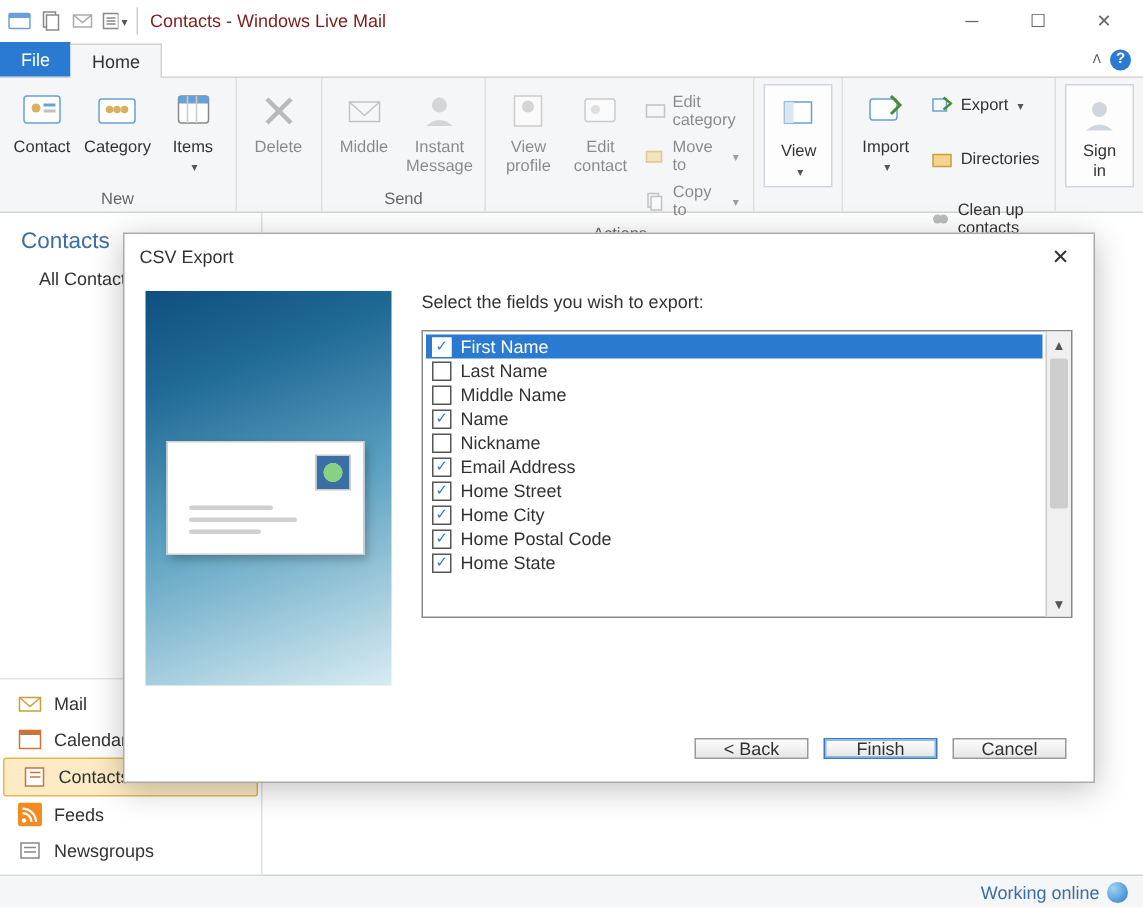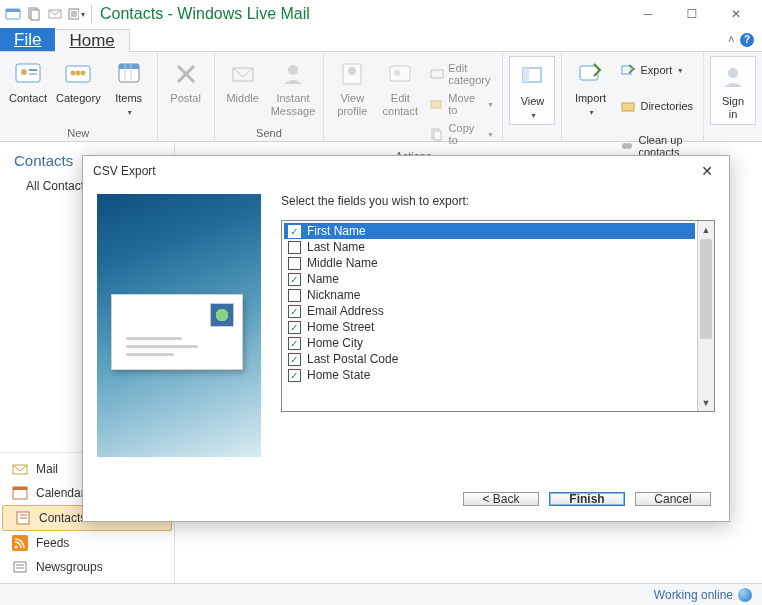--- a/index.html
+++ b/index.html
@@ -3,27 +3,27 @@
 <meta charset="utf-8">
 <style>
   * { box-sizing: border-box; margin: 0; padding: 0; font-family: "Segoe UI", Tahoma, sans-serif; }
   body { width: 762px; height: 605px; background: #fff; position: relative; overflow: hidden; font-size: 12px; color: #333; }
 
   
   .titlebar { height: 28px; background: #fff; display: flex; align-items: center; padding: 0 4px; }
   .titlebar .qat { display: flex; gap: 3px; align-items: center; }
   .titlebar .qat .qbtn { width: 18px; height: 18px; display: flex; align-items: center; justify-content: center; cursor: pointer; }
   .titlebar .divider { width: 1px; height: 18px; background: #ccc; margin: 0 6px; }
-  .titlebar .title { color: #15803d; font-size: 16px; margin-left: 2px; }
+  .titlebar .title { color: #7f1d1d; font-size: 12px; margin-left: 2px; }
   .titlebar .winctrl { margin-left: auto; display: flex; }
   .titlebar .winctrl div { width: 44px; height: 28px; display: flex; align-items: center; justify-content: center; color: #666; cursor: pointer; }
 
   
   .tabsrow { height: 24px; display: flex; align-items: stretch; border-bottom: 1px solid #d4d4d4; background: #fff; }
-  .tab { padding: 0 14px; display: flex; align-items: center; font-size: 17px; cursor: pointer; text-decoration: underline; }
+  .tab { padding: 0 14px; display: flex; align-items: center; font-size: 12px; cursor: pointer; }
   .tab.file { background: #2a7ad2; color: #fff; }
   .tab.active { background: #f5f6f7; border-top: 1px solid #d4d4d4; border-right: 1px solid #d4d4d4; position: relative; top: 1px; }
   .tabsrow .help { margin-left: auto; padding: 0 8px; display: flex; align-items: center; gap: 6px; }
   .help .helpcircle { width: 14px; height: 14px; border-radius: 50%; background: #2a7ad2; color: #fff; font-size: 10px; display: flex; align-items: center; justify-content: center; font-weight: bold; }
 
   
   .ribbon { height: 90px; background: #f5f6f7; display: flex; border-bottom: 1px solid #d4d4d4; }
   .rgroup { border-right: 1px solid #e0e0e0; display: flex; flex-direction: column; align-items: center; justify-content: space-between; padding: 4px 6px 2px; }
   .rgroup .items { display: flex; gap: 4px; flex: 1; align-items: flex-start; }
   .ritem { display: flex; flex-direction: column; align-items: center; gap: 2px; cursor: pointer; min-width: 44px; padding: 2px; }
@@ -65,21 +65,21 @@
   .listbox .inner { flex: 1; overflow-y: auto; padding: 2px; }
   .frow { display: flex; align-items: center; gap: 6px; padding: 1px 4px; font-size: 12px; cursor: pointer; }
   .frow.sel { background: #2a7ad2; color: #fff; }
   .chk { width: 13px; height: 13px; border: 1px solid #555; background: #fff; display: flex; align-items: center; justify-content: center; font-size: 10px; color: #2a7ad2; flex-shrink: 0; }
   .frow.sel .chk { border-color: #fff; }
   .sbar { width: 17px; background: #f0f0f0; border-left: 1px solid #ccc; position: relative; }
   .sbar .arr { height: 17px; display: flex; align-items: center; justify-content: center; font-size: 9px; color: #555; cursor: pointer; }
   .sbar .thumb { position: absolute; left: 2px; right: 2px; top: 18px; height: 100px; background: #cdcdcd; border-radius: 2px; cursor: pointer; }
   .dlg-buttons { height: 44px; display: flex; align-items: center; justify-content: flex-end; gap: 10px; padding: 0 18px; }
   .dbtn { width: 76px; height: 14px; border: 1px solid #999; background: linear-gradient(#fdfdfd, #e6e6e6); font-size: 12px; cursor: pointer; display: flex; align-items: center; justify-content: center; }
-  .dbtn.primary { border: 1px solid #3a7ac0; box-shadow: 0 0 0 1px #8fb8e4 inset; font-weight: bold; }
+  .dbtn.primary { border: 1px solid #3a7ac0; box-shadow: 0 0 0 1px #8fb8e4 inset; }
 
   .caret { font-size: 8px; color: #555; margin-left: 2px; }
   svg { display: block; }
 </style>
 </head>
 <body>
 
 <div class="titlebar">
   <div class="qat">
     <div class="qbtn">
@@ -170,21 +170,21 @@
 
   <div class="rgroup">
     <div class="items">
       <div class="ritem disabled">
         <div class="ico">
             <svg width="28" height="28">
               <line x1="6" y1="6" x2="22" y2="22" stroke="#888" stroke-width="3"></line>
               <line x1="6" y1="22" x2="22" y2="6" stroke="#888" stroke-width="3"></line>
             </svg>
           </div>
-        <div class="lbl">Postal</div>
+        <div class="lbl">Delete</div>
       </div>
     </div>
     <div class="gname">&nbsp;</div>
   </div>
 
   <div class="rgroup">
     <div class="items">
       <div class="ritem disabled">
         <div class="ico">
             <svg width="28" height="28">
@@ -449,21 +449,21 @@
             <div class="frow">
               <div class="chk">✓</div>
               <span>Home Street</span>
             </div>
             <div class="frow">
               <div class="chk">✓</div>
               <span>Home City</span>
             </div>
             <div class="frow">
               <div class="chk">✓</div>
-              <span>Last Postal Code</span>
+              <span>Home Postal Code</span>
             </div>
             <div class="frow">
               <div class="chk">✓</div>
               <span>Home State</span>
             </div>
           </div>
         <div class="sbar">
           <div class="arr">▲</div>
           <div class="thumb"></div>
           <div class="arr" style="position:absolute;bottom:0;left:0;right:0">▼</div>

